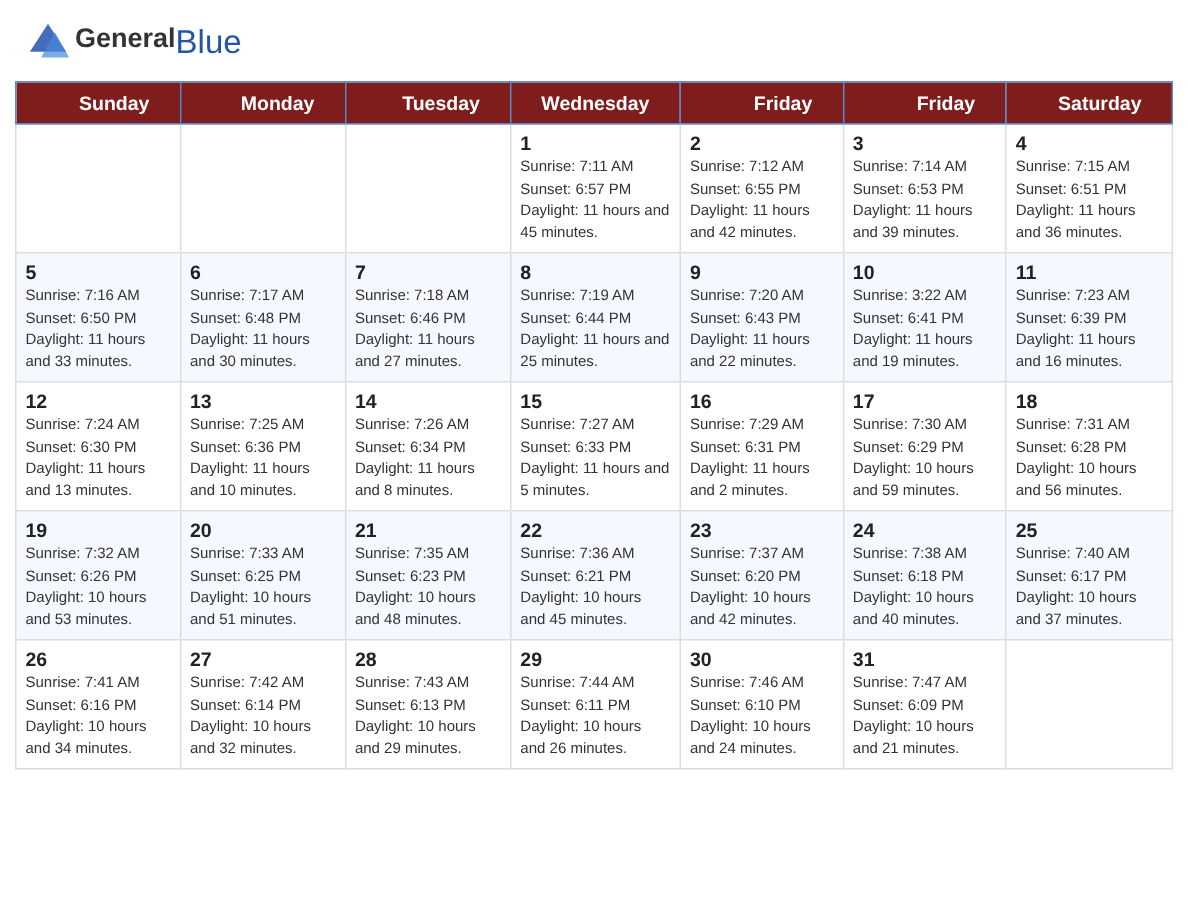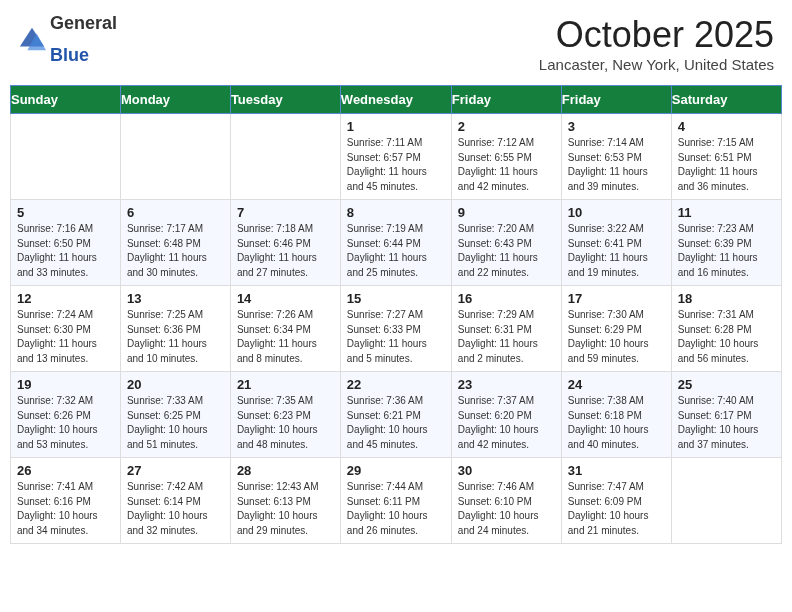--- a/index.html
+++ b/index.html
@@ -17,32 +17,31 @@
       margin-bottom: 8px;
       padding: 4px 8px;
     }
     .logo {
       display: flex;
       align-items: center;
       gap: 4px;
     }
     .logo-text {
       display: flex;
-      flex-direction: column;
+      flex-direction: row;
       line-height: 1.1;
-      gap: 12px;
     }
     .logo-general {
       font-size: 18px;
       font-weight: bold;
       color: #333;
     }
     .logo-blue {
-      font-size: 18px;
-      font-weight: bold;
+      font-size: 22px;
+      font-weight: normal;
       color: #2255aa;
     }
     .logo-icon {
       width: 28px;
       height: 28px;
     }
     .title-area {
       text-align: right;
     }
     .month-title {
@@ -53,26 +52,26 @@
     .location {
       font-size: 15px;
       color: #444;
     }
     .calendar {
       width: 100%;
       border-collapse: collapse;
       border: 1px solid #ccc;
     }
     .calendar th {
-      background-color: #15803d;
+      background-color: #7f1d1d;
       color: #fff;
       font-size: 13px;
       font-weight: bold;
-      text-align: left;
-      padding: 6px 0;
+      text-align: right;
+      padding: 6px 20px;
       border: 1px solid #5588cc;
     }
     .calendar td {
       vertical-align: top;
       padding: 5px 6px;
       border: 1px solid #ddd;
       font-size: 10.5px;
       color: #333;
       width: 113px;
       min-height: 80px;
@@ -103,24 +102,20 @@
   <div class="logo">
     <svg class="logo-icon" viewBox="0 0 30 30">
       <polygon points="15,2 28,22 2,22" fill="#2255aa" opacity="0.85"></polygon>
       <polygon points="20,8 30,26 10,26" fill="#4488dd" opacity="0.7"></polygon>
     </svg>
     <div class="logo-text">
       <span class="logo-general">General</span>
       <span class="logo-blue">Blue</span>
     </div>
   </div>
-  <div class="title-area">
-    <div class="month-title">October 2025</div>
-    <div class="location">Lancaster, New York, United States</div>
-  </div>
 </div>
 
 <table class="calendar">
   <thead>
     <tr>
     <th>Sunday</th>
         <th>Monday</th>
         <th>Tuesday</th>
         <th>Wednesday</th>
         <th>Friday</th>
@@ -244,21 +239,21 @@
         <td>
           <div class="day-number">26</div>
           <div class="day-info"><span>Sunrise: 7:41 AM</span><br><span>Sunset: 6:16 PM</span><br><span>Daylight: 10 hours and 34 minutes.</span></div>
         </td>
         <td>
           <div class="day-number">27</div>
           <div class="day-info"><span>Sunrise: 7:42 AM</span><br><span>Sunset: 6:14 PM</span><br><span>Daylight: 10 hours and 32 minutes.</span></div>
         </td>
         <td>
           <div class="day-number">28</div>
-          <div class="day-info"><span>Sunrise: 12:43 AM</span><br><span>Sunset: 6:13 PM</span><br><span>Daylight: 10 hours and 29 minutes.</span></div>
+          <div class="day-info"><span>Sunrise: 7:43 AM</span><br><span>Sunset: 6:13 PM</span><br><span>Daylight: 10 hours and 29 minutes.</span></div>
         </td>
         <td>
           <div class="day-number">29</div>
           <div class="day-info"><span>Sunrise: 7:44 AM</span><br><span>Sunset: 6:11 PM</span><br><span>Daylight: 10 hours and 26 minutes.</span></div>
         </td>
         <td>
           <div class="day-number">30</div>
           <div class="day-info"><span>Sunrise: 7:46 AM</span><br><span>Sunset: 6:10 PM</span><br><span>Daylight: 10 hours and 24 minutes.</span></div>
         </td>
         <td>

